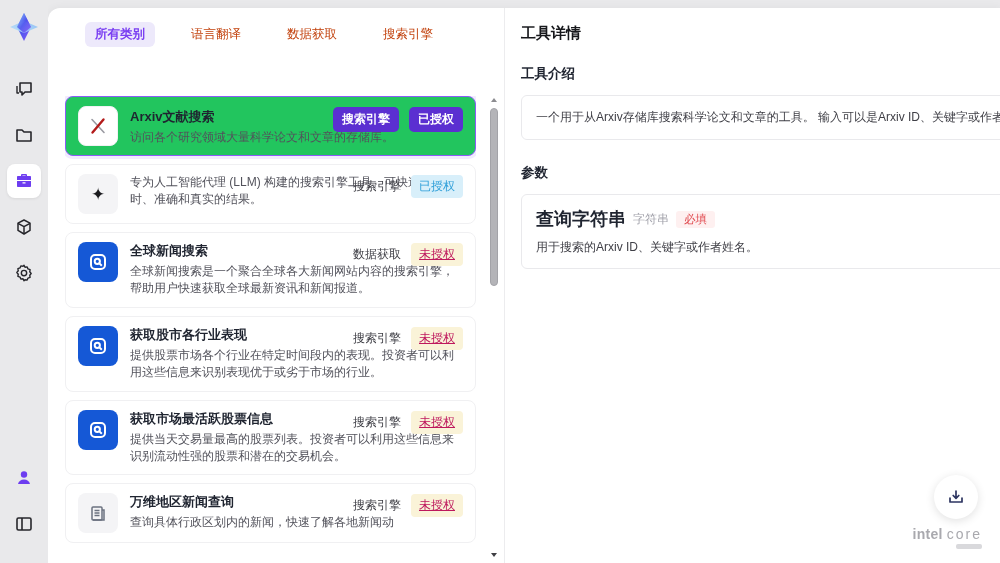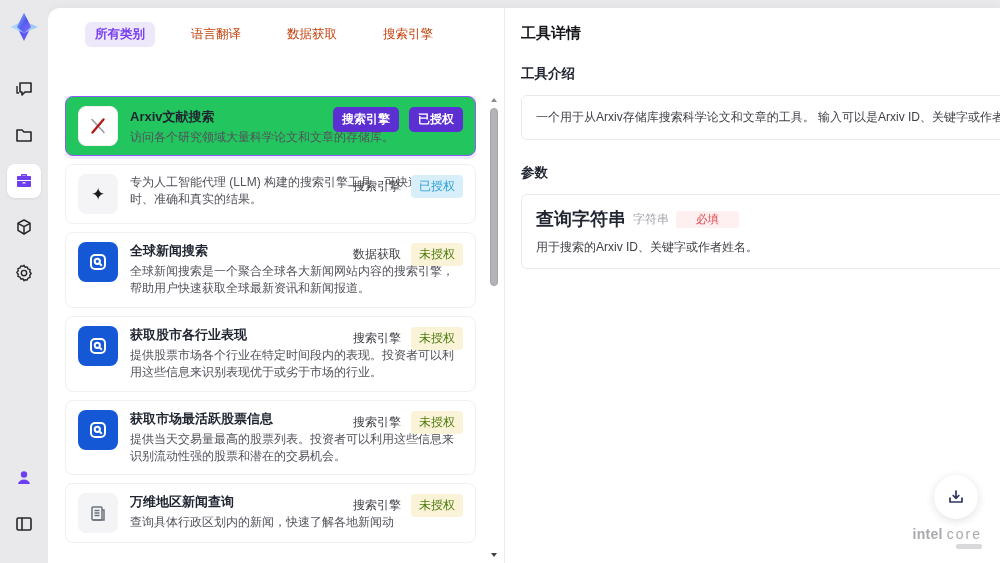--- a/index.html
+++ b/index.html
@@ -44,21 +44,21 @@
   .glyph-star { font-size:17px; color:#1a1a1e; line-height:1; }
   .card-body { flex:1; min-width:0; }
   .card-title { font-size:13px; font-weight:bold; color:#1f2430; margin-bottom:3px; }
   .card-desc { font-size:12px; line-height:1.45; color:#52525b; }
   .card-meta { position:absolute; top:10px; right:12px; display:flex; gap:10px; align-items:center; }
   .badge-solid { background:#5b2fd1; color:#fff; font-size:12px; font-weight:bold;
     padding:4px 9px; border-radius:5px; white-space:nowrap; }
   .cat-text { font-size:12px; color:#3f3f46; white-space:nowrap; }
   .pill { font-size:12px; padding:3px 8px; border-radius:4px; white-space:nowrap; }
   .pill-auth { background:#d8effa; color:#2e9fd9; }
-  .pill-unauth { background:#faf3d8; color:#4d7c0f; }
+  .pill-unauth { background:#faf3d8; color:#be185d;text-decoration:underline; }
 
   
   .sb { position:absolute; right:5px; top:88px; bottom:4px; width:10px; }
   .sb-up, .sb-down { position:absolute; left:1px; width:8px; height:8px; cursor:pointer; }
   .sb-up { top:0; }
   .sb-down { bottom:0; }
   .sb-up::after { content:""; position:absolute; left:1px; top:2px; border-left:3px solid transparent;
     border-right:3px solid transparent; border-bottom:4px solid #8c8c90; }
   .sb-down::after { content:""; position:absolute; left:1px; top:2px; border-left:3px solid transparent;
     border-right:3px solid transparent; border-top:4px solid #3f3f44; }
@@ -69,21 +69,21 @@
   .detail-pane { flex:1; padding:16px 20px 0 16px; position:relative; background:#fff; }
   .detail-title { font-size:15px; font-weight:bold; color:#17181c; margin-bottom:22px; }
   .section-title { font-size:13.5px; font-weight:bold; color:#1f2430; margin-bottom:12px; }
   .info-box { border:1px solid #e9e9ec; border-radius:6px; background:#fff;
     padding:13px 14px; font-size:12px; color:#3f3f46; margin-bottom:24px; white-space:nowrap; overflow:hidden; }
   .param-box { border:1px solid #e9e9ec; border-radius:6px; background:#fff; padding:12px 14px; }
   .param-head { display:flex; align-items:center; gap:7px; margin-bottom:8px; }
   .param-name { font-size:18px; font-weight:bold; color:#1f2430; }
   .param-type { font-size:12px; color:#a1a1aa; }
   .param-req { font-size:11.5px; color:#e0484d; background:rgba(239,68,68,.08);
-    padding:1px 20px; border-radius:3px; }
+    padding:1px 8px; border-radius:3px; }
   .param-desc { font-size:12px; color:#3f3f46; }
 
   
   .fab { position:absolute; right:22px; bottom:44px; width:44px; height:44px;
     border-radius:50%; background:#fff; box-shadow:0 2px 10px rgba(0,0,0,.12);
     display:flex; align-items:center; justify-content:center; cursor:pointer; z-index:6; }
   .brand { position:absolute; right:18px; bottom:14px; z-index:6; text-align:right; }
   .brand-row { display:flex; align-items:baseline; gap:4px; color:#a9a9ae; }
   .brand-intel { font-size:14px; font-weight:bold; letter-spacing:.3px; }
   .brand-core { font-size:14px; letter-spacing:2px; font-weight:normal; }

